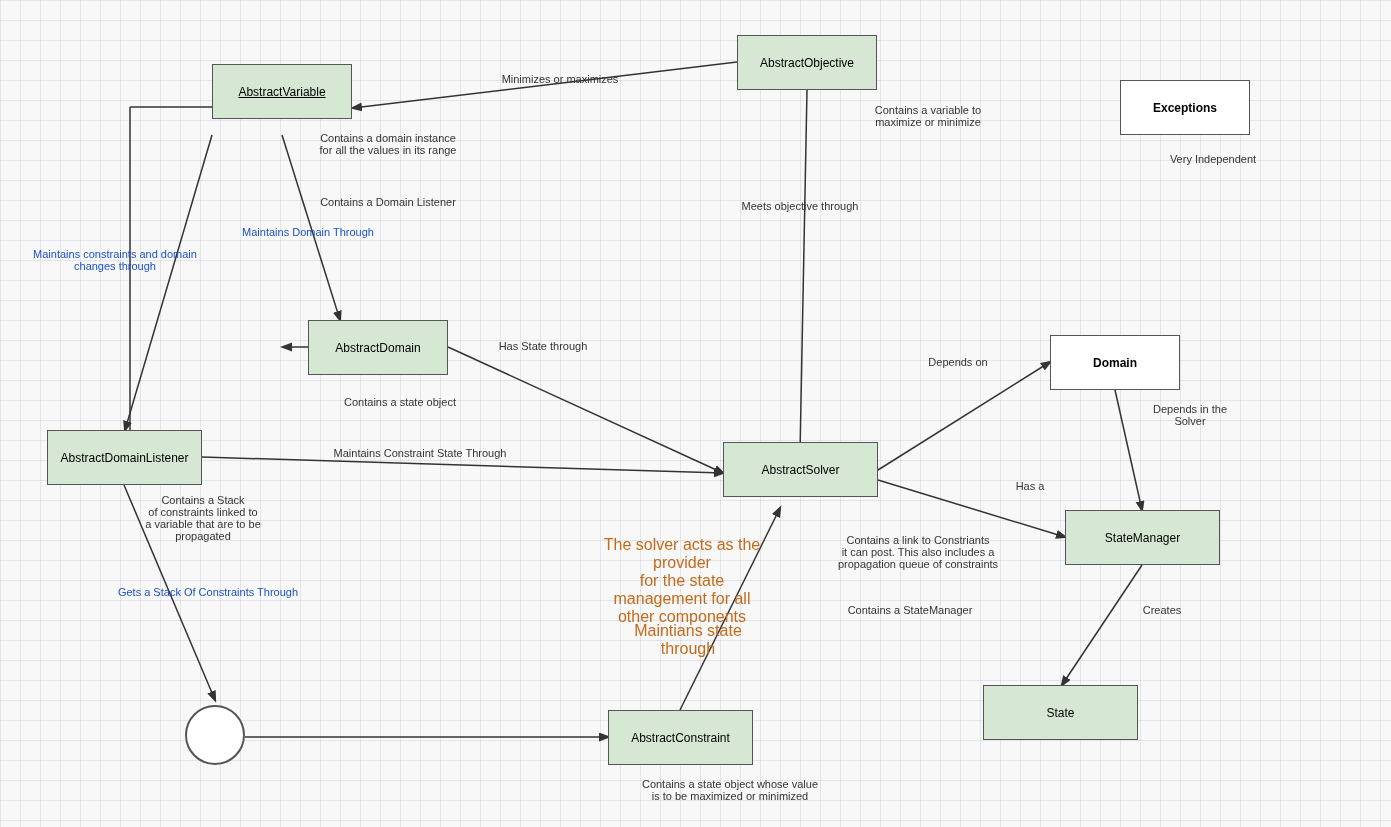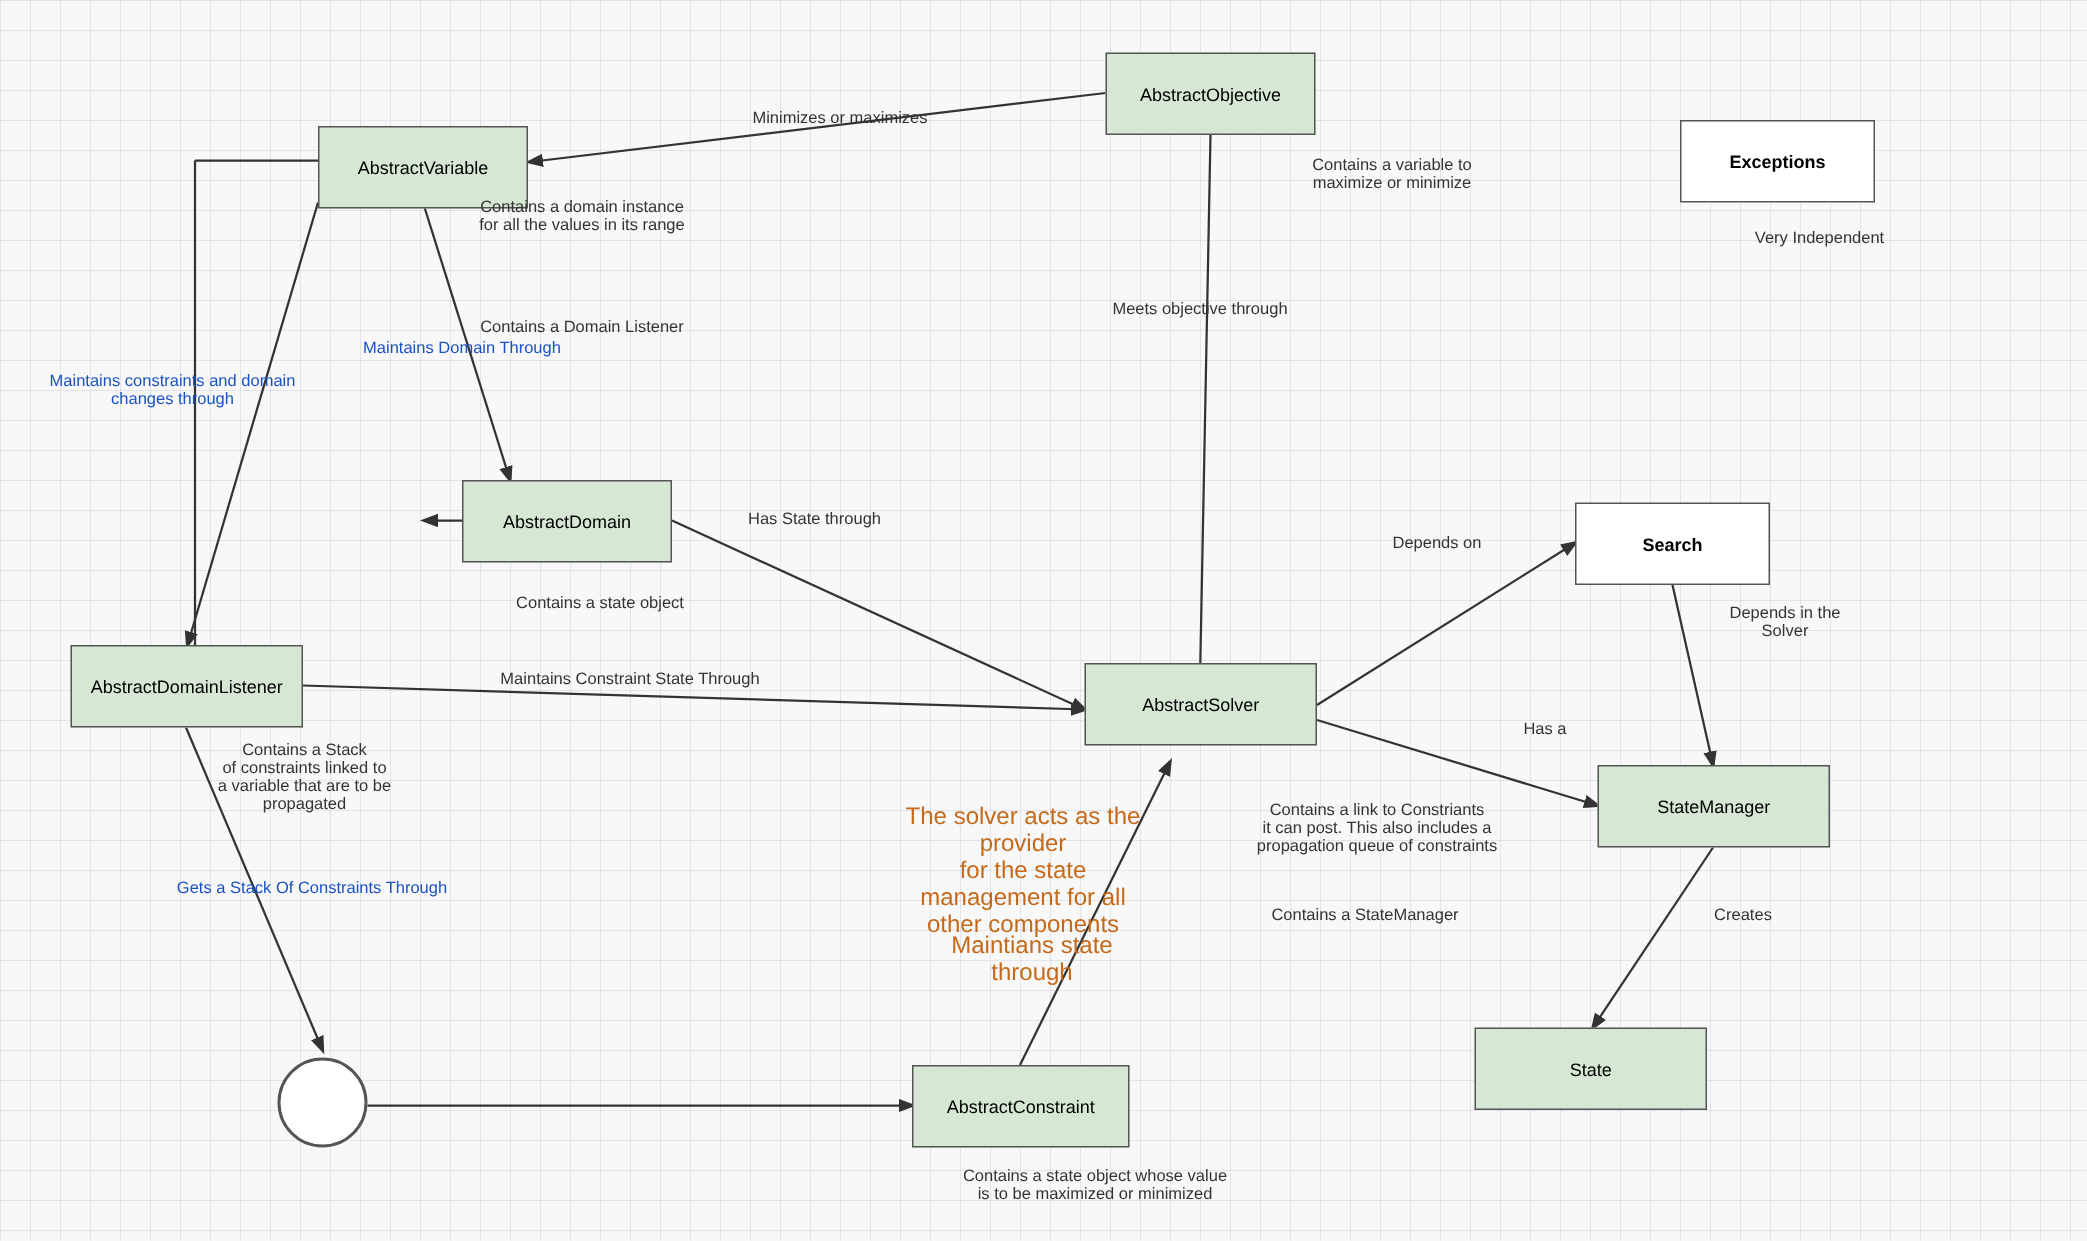--- a/index.html
+++ b/index.html
@@ -126,38 +126,38 @@
     <line x1="130" y1="107" x2="212" y2="107" stroke="#333" stroke-width="1.5"></line>
 
     <line x1="308" y1="347" x2="283" y2="347" stroke="#333" stroke-width="1.5" marker-end="url(#arrow)"></line>
 
   </svg>
 
   <div class="node" style="left:737px;top:35px;width:140px;height:55px;">
     <span>AbstractObjective</span>
   </div>
 
-  <div class="node" style="left:212px;top:84px;width:140px;height:55px;">
+  <div class="node" style="left:212px;top:64px;width:140px;height:55px;text-decoration:underline;">
     <span>AbstractVariable</span>
   </div>
 
   <div class="node" style="left:308px;top:320px;width:140px;height:55px;">
     <span>AbstractDomain</span>
   </div>
 
   <div class="node" style="left:47px;top:430px;width:155px;height:55px;">
     <span>AbstractDomainListener</span>
   </div>
 
   <div class="node" style="left:723px;top:442px;width:155px;height:55px;">
     <span>AbstractSolver</span>
   </div>
 
   <div class="node-white" style="left:1050px;top:335px;width:130px;height:55px;">
-    <span>Search</span>
+    <span>Domain</span>
   </div>
 
   <div class="node-white" style="left:1120px;top:80px;width:130px;height:55px;">
     <span>Exceptions</span>
   </div>
 
   <div class="node" style="left:1065px;top:510px;width:155px;height:55px;">
     <span>StateManager</span>
   </div>
 
@@ -170,21 +170,21 @@
   </div>
 
   <div class="circle-node" style="left:185px;top:705px;"></div>
 
   <div class="label" style="left:470px;top:73px;width:180px;">Minimizes or maximizes</div>
 
   <div class="label" style="left:848px;top:104px;width:160px;">Contains a variable to<br>maximize or minimize</div>
 
   <div class="label" style="left:298px;top:132px;width:180px;">Contains a domain instance<br>for all the values in its range</div>
 
-  <div class="label" style="left:298px;top:212px;width:180px;">Contains a Domain Listener</div>
+  <div class="label" style="left:298px;top:196px;width:180px;">Contains a Domain Listener</div>
 
   <div class="label-blue" style="left:218px;top:226px;width:180px;">Maintains Domain Through</div>
 
   <div class="label-blue" style="left:30px;top:248px;width:170px;text-align:center;">Maintains constraints and domain<br>changes through</div>
 
   <div class="label" style="left:720px;top:200px;width:160px;">Meets objective through</div>
 
   <div class="label" style="left:320px;top:396px;width:160px;">Contains a state object</div>
 
   <div class="label" style="left:468px;top:340px;width:150px;">Has State through</div>

